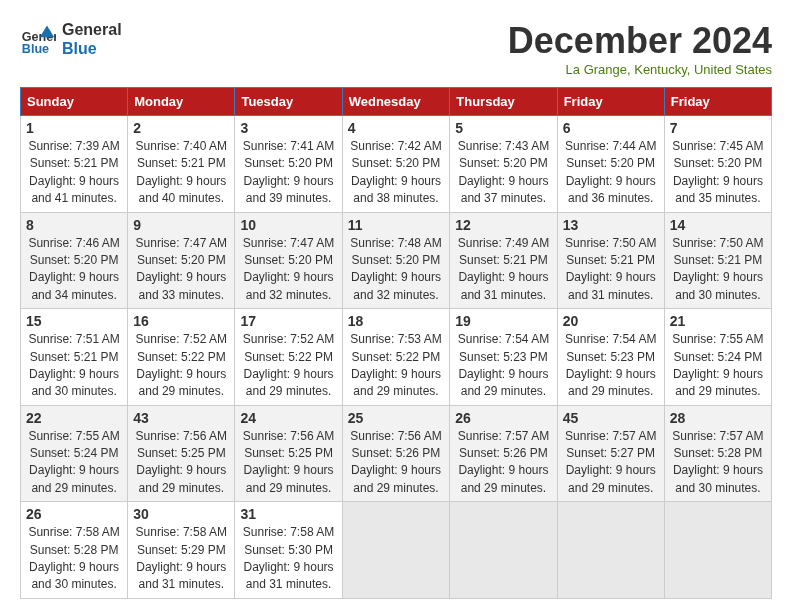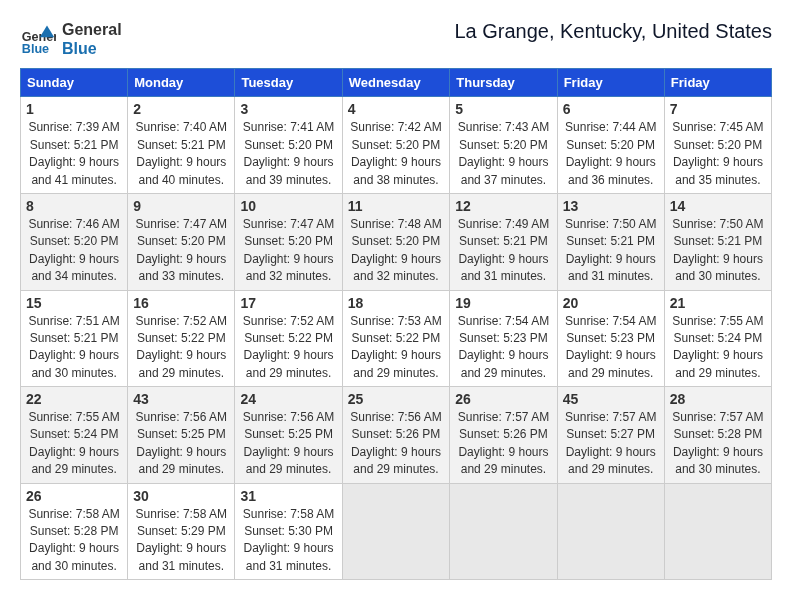--- a/index.html
+++ b/index.html
@@ -27,30 +27,30 @@
     }
     .title-area {
       text-align: right;
     }
     .month-title {
       font-size: 36px;
       font-weight: bold;
       color: #333;
     }
     .location-title {
-      font-size: 20px;
-      color: #0f172a;
+      font-size: 13px;
+      color: #4d7c0f;
     }
     .calendar-table {
       width: 100%;
       border-collapse: collapse;
       font-size: 11px;
     }
     .calendar-table th {
-      background-color: #1d4ed8;
+      background-color: #b91c1c;
       color: #fff;
       text-align: left;
       padding: 6px 6px;
       font-size: 13px;
       font-weight: bold;
       border: 1px solid #3a7abf;
     }
     .calendar-table td {
       border: 1px solid #ccc;
       vertical-align: top;
@@ -90,20 +90,21 @@
       <text x="2" y="22" font-size="14" font-weight="bold" fill="#333">General</text>
       <text x="2" y="36" font-size="14" font-weight="bold" fill="#1a6faf">Blue</text>
       <polygon points="30,5 38,18 22,18" fill="#1a6faf"></polygon>
     </svg>
     <div style="display:flex;flex-direction:column;line-height:1.2">
       <span style="font-size:16px;font-weight:bold;color:#333;">General</span>
       <span style="font-size:16px;font-weight:bold;color:#1a6faf;">Blue</span>
     </div>
   </div>
   <div class="title-area">
+    <div class="month-title">December 2024</div>
     <div class="location-title">La Grange, Kentucky, United States</div>
   </div>
 </div>
 
 <table class="calendar-table">
   <thead>
     <tr>
     <th>Sunday</th>
         <th>Monday</th>
         <th>Tuesday</th>

